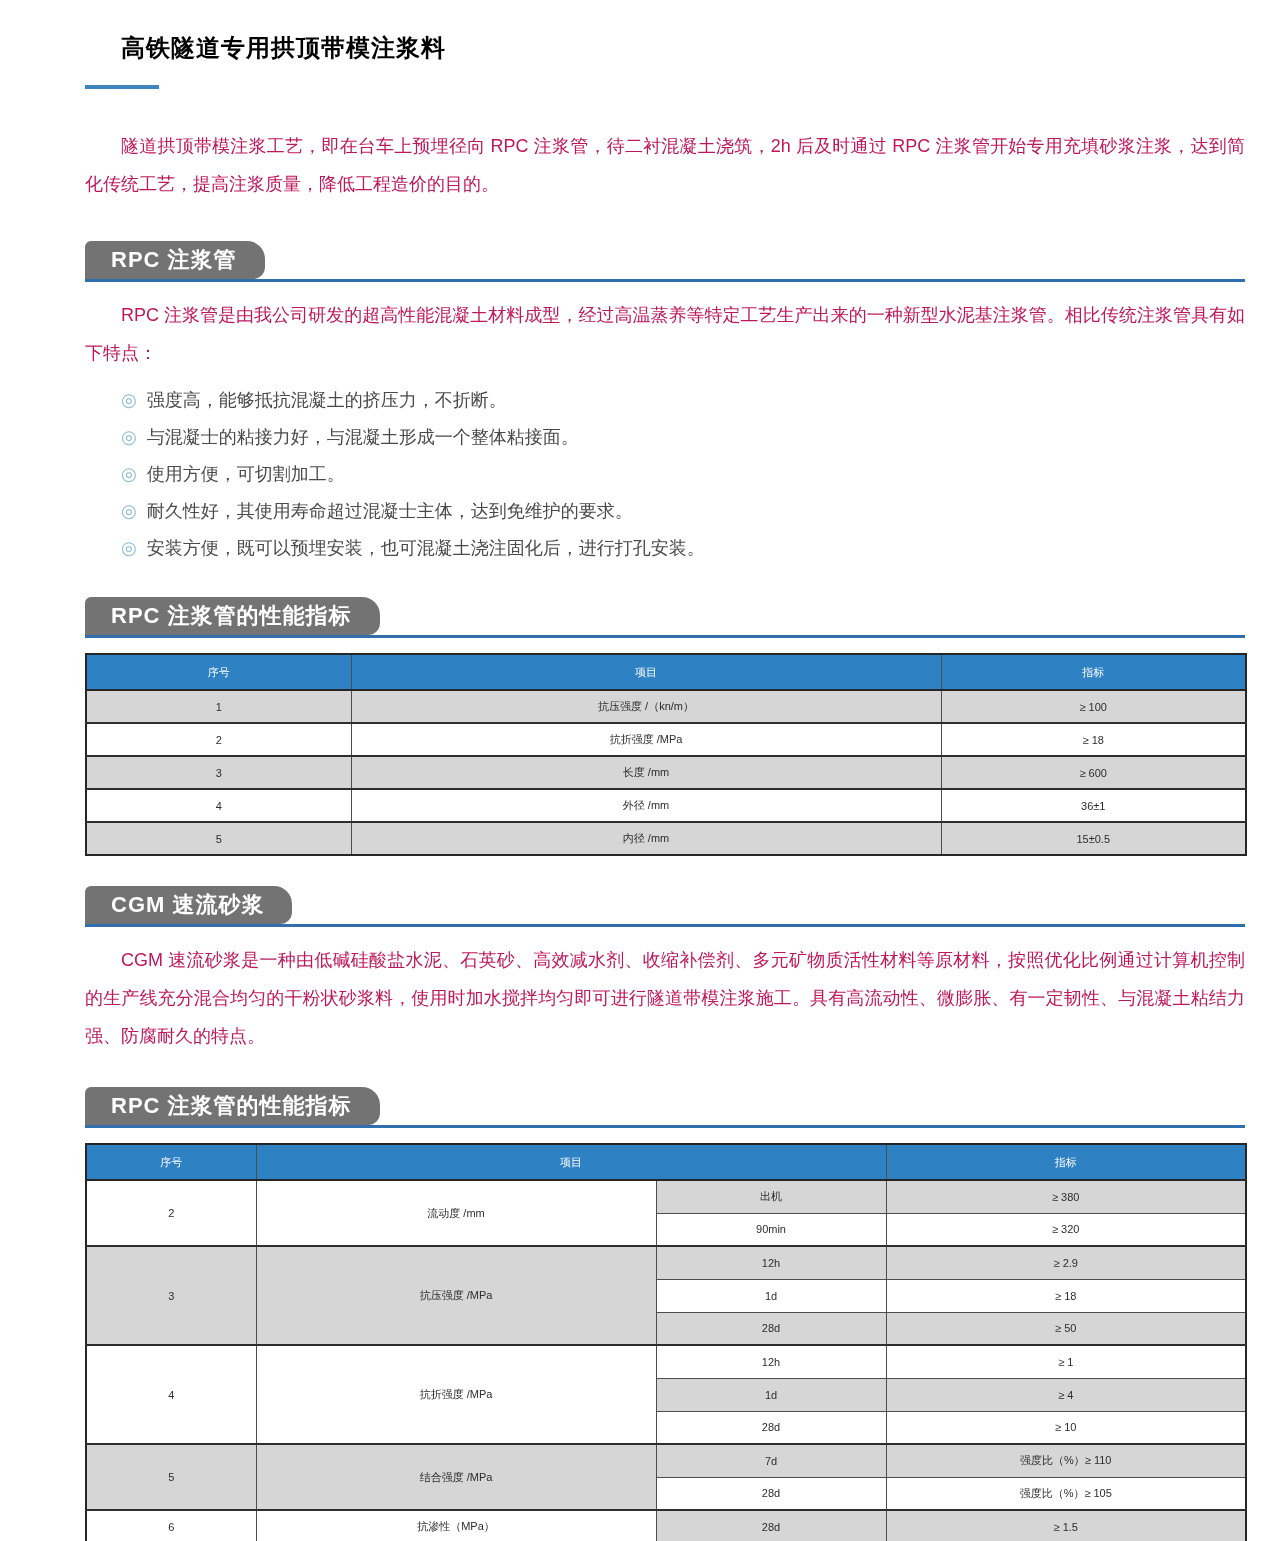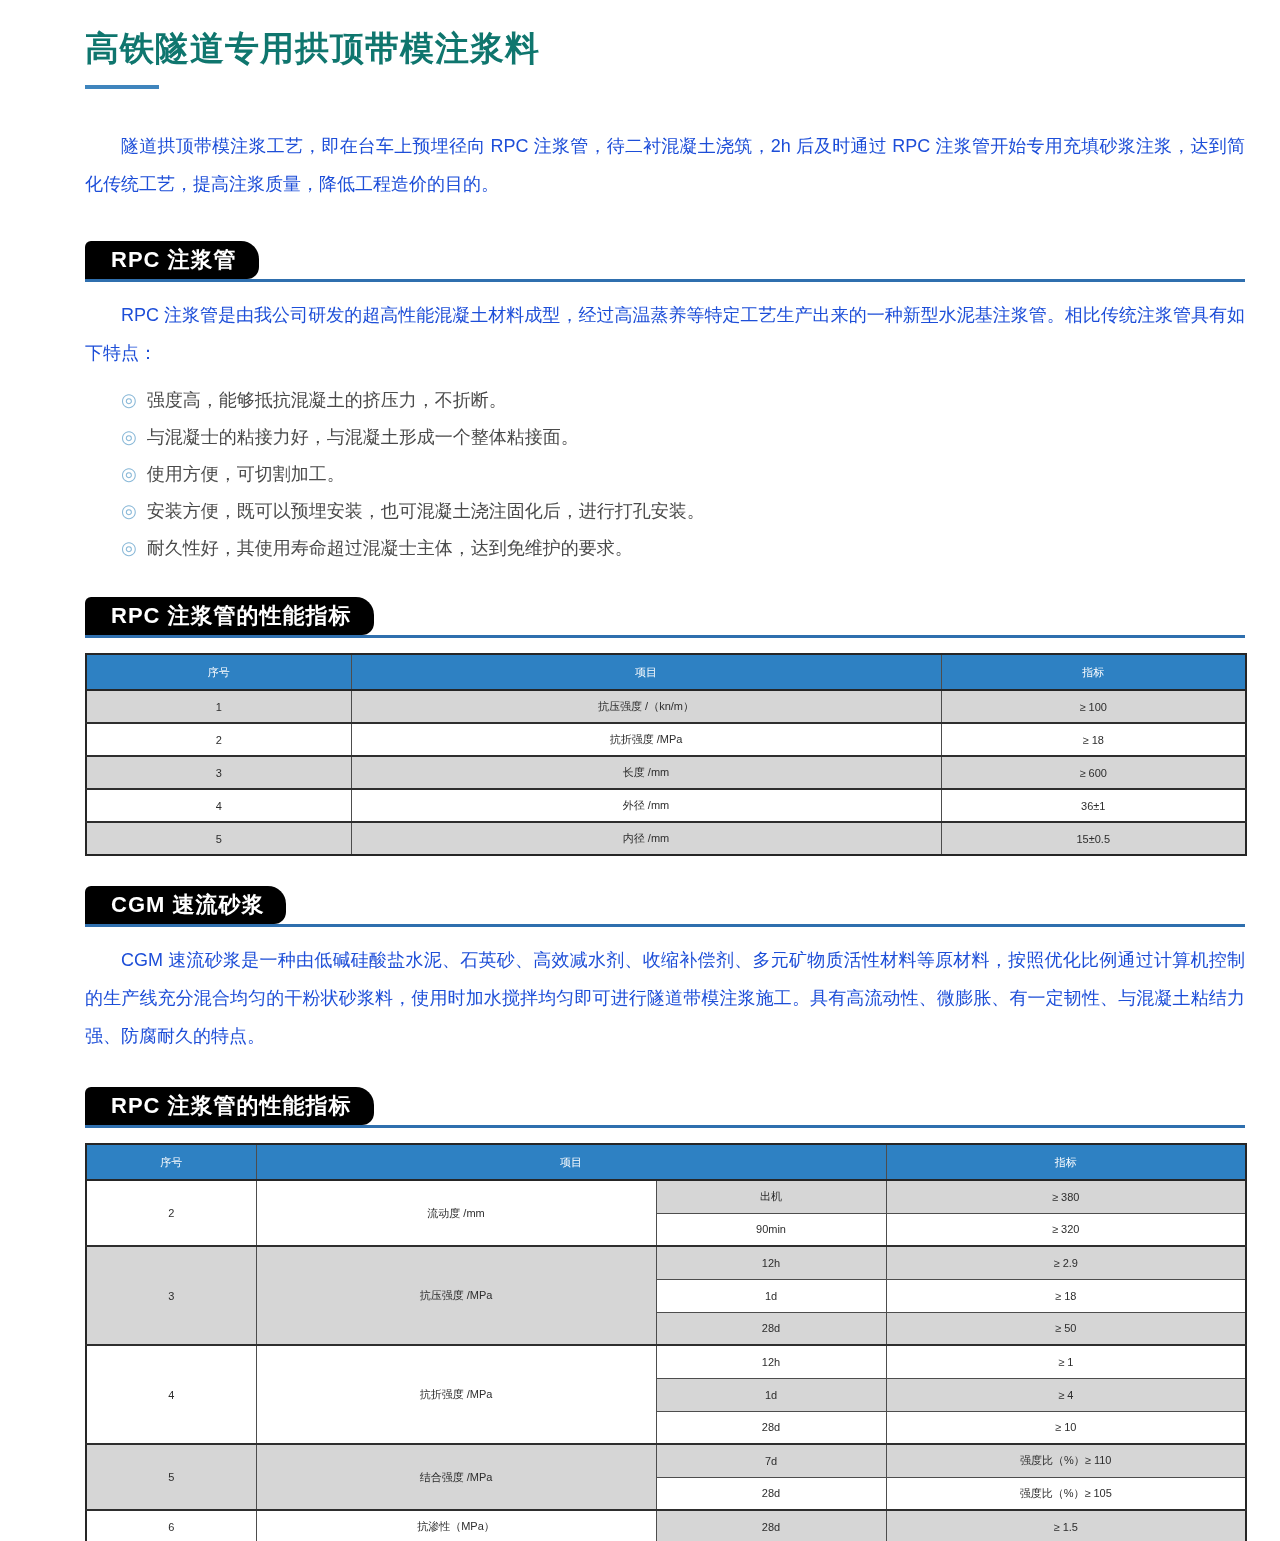--- a/index.html
+++ b/index.html
@@ -9,57 +9,58 @@
     min-height: 1541px;
     font-family: "Liberation Sans", "DejaVu Sans", sans-serif;
     color: #4a4a4a;
     position: relative;
     overflow: hidden;
   }
   .page { width: 1160px; margin-left: 85px; padding-top: 26px; }
 
   
   .doc-title {
-    font-size: 34px;
+    font-size: 24px;
     font-weight: bold;
-    color: #0f766e;
+    color: #000000;
     letter-spacing: 1px;
     line-height: 44px;
+    margin-left: 36px;
   }
   .title-dash {
     width: 74px; height: 4px;
     background: #3f85bd;
     margin-top: 15px;
   }
 
   
   .para {
     font-size: 18px;
     line-height: 38px;
-    color: #1d4ed8;
+    color: #be185d;
     text-align: justify;
     text-indent: 2em;
   }
   .intro { margin-top: 38px; }
 
   
   .section-head {
     margin-top: 38px;
     border-bottom: 3px solid #2f6fae;
     font-size: 0;
   }
   .ribbon {
     display: inline-block;
-    background: #000000;
+    background: #737373;
     color: #ffffff;
     font-size: 22px;
     font-weight: bold;
     letter-spacing: 1px;
     line-height: 38px;
-    padding: 0 22px 0 26px;
+    padding: 0 28px 0 26px;
     border-radius: 6px 18px 12px 0;
     vertical-align: bottom;
   }
 
   
   .bullets { margin-top: 10px; list-style: none; }
   .bullets li {
     font-size: 18px;
     line-height: 37px;
     color: #4a4a4a;
@@ -111,22 +112,22 @@
 
   <div class="section-head">
     <span class="ribbon">RPC 注浆管</span>
   </div>
   <p class="para" style="margin-top:14px">RPC 注浆管是由我公司研发的超高性能混凝土材料成型，经过高温蒸养等特定工艺生产出来的一种新型水泥基注浆管。相比传统注浆管具有如下特点：</p>
 
   <ul class="bullets">
     <li><span class="mark">◎</span><span>强度高，能够抵抗混凝土的挤压力，不折断。</span></li>
     <li><span class="mark">◎</span><span>与混凝士的粘接力好，与混凝土形成一个整体粘接面。</span></li>
     <li><span class="mark">◎</span><span>使用方便，可切割加工。</span></li>
+    <li><span class="mark">◎</span><span>耐久性好，其使用寿命超过混凝士主体，达到免维护的要求。</span></li>
     <li><span class="mark">◎</span><span>安装方便，既可以预埋安装，也可混凝土浇注固化后，进行打孔安装。</span></li>
-    <li><span class="mark">◎</span><span>耐久性好，其使用寿命超过混凝士主体，达到免维护的要求。</span></li>
   </ul>
 
   <div class="section-head" style="margin-top:30px">
     <span class="ribbon">RPC 注浆管的性能指标</span>
   </div>
 
   <table class="t1">
     <colgroup>
         <col style="width:265px">
         <col style="width:590px">

